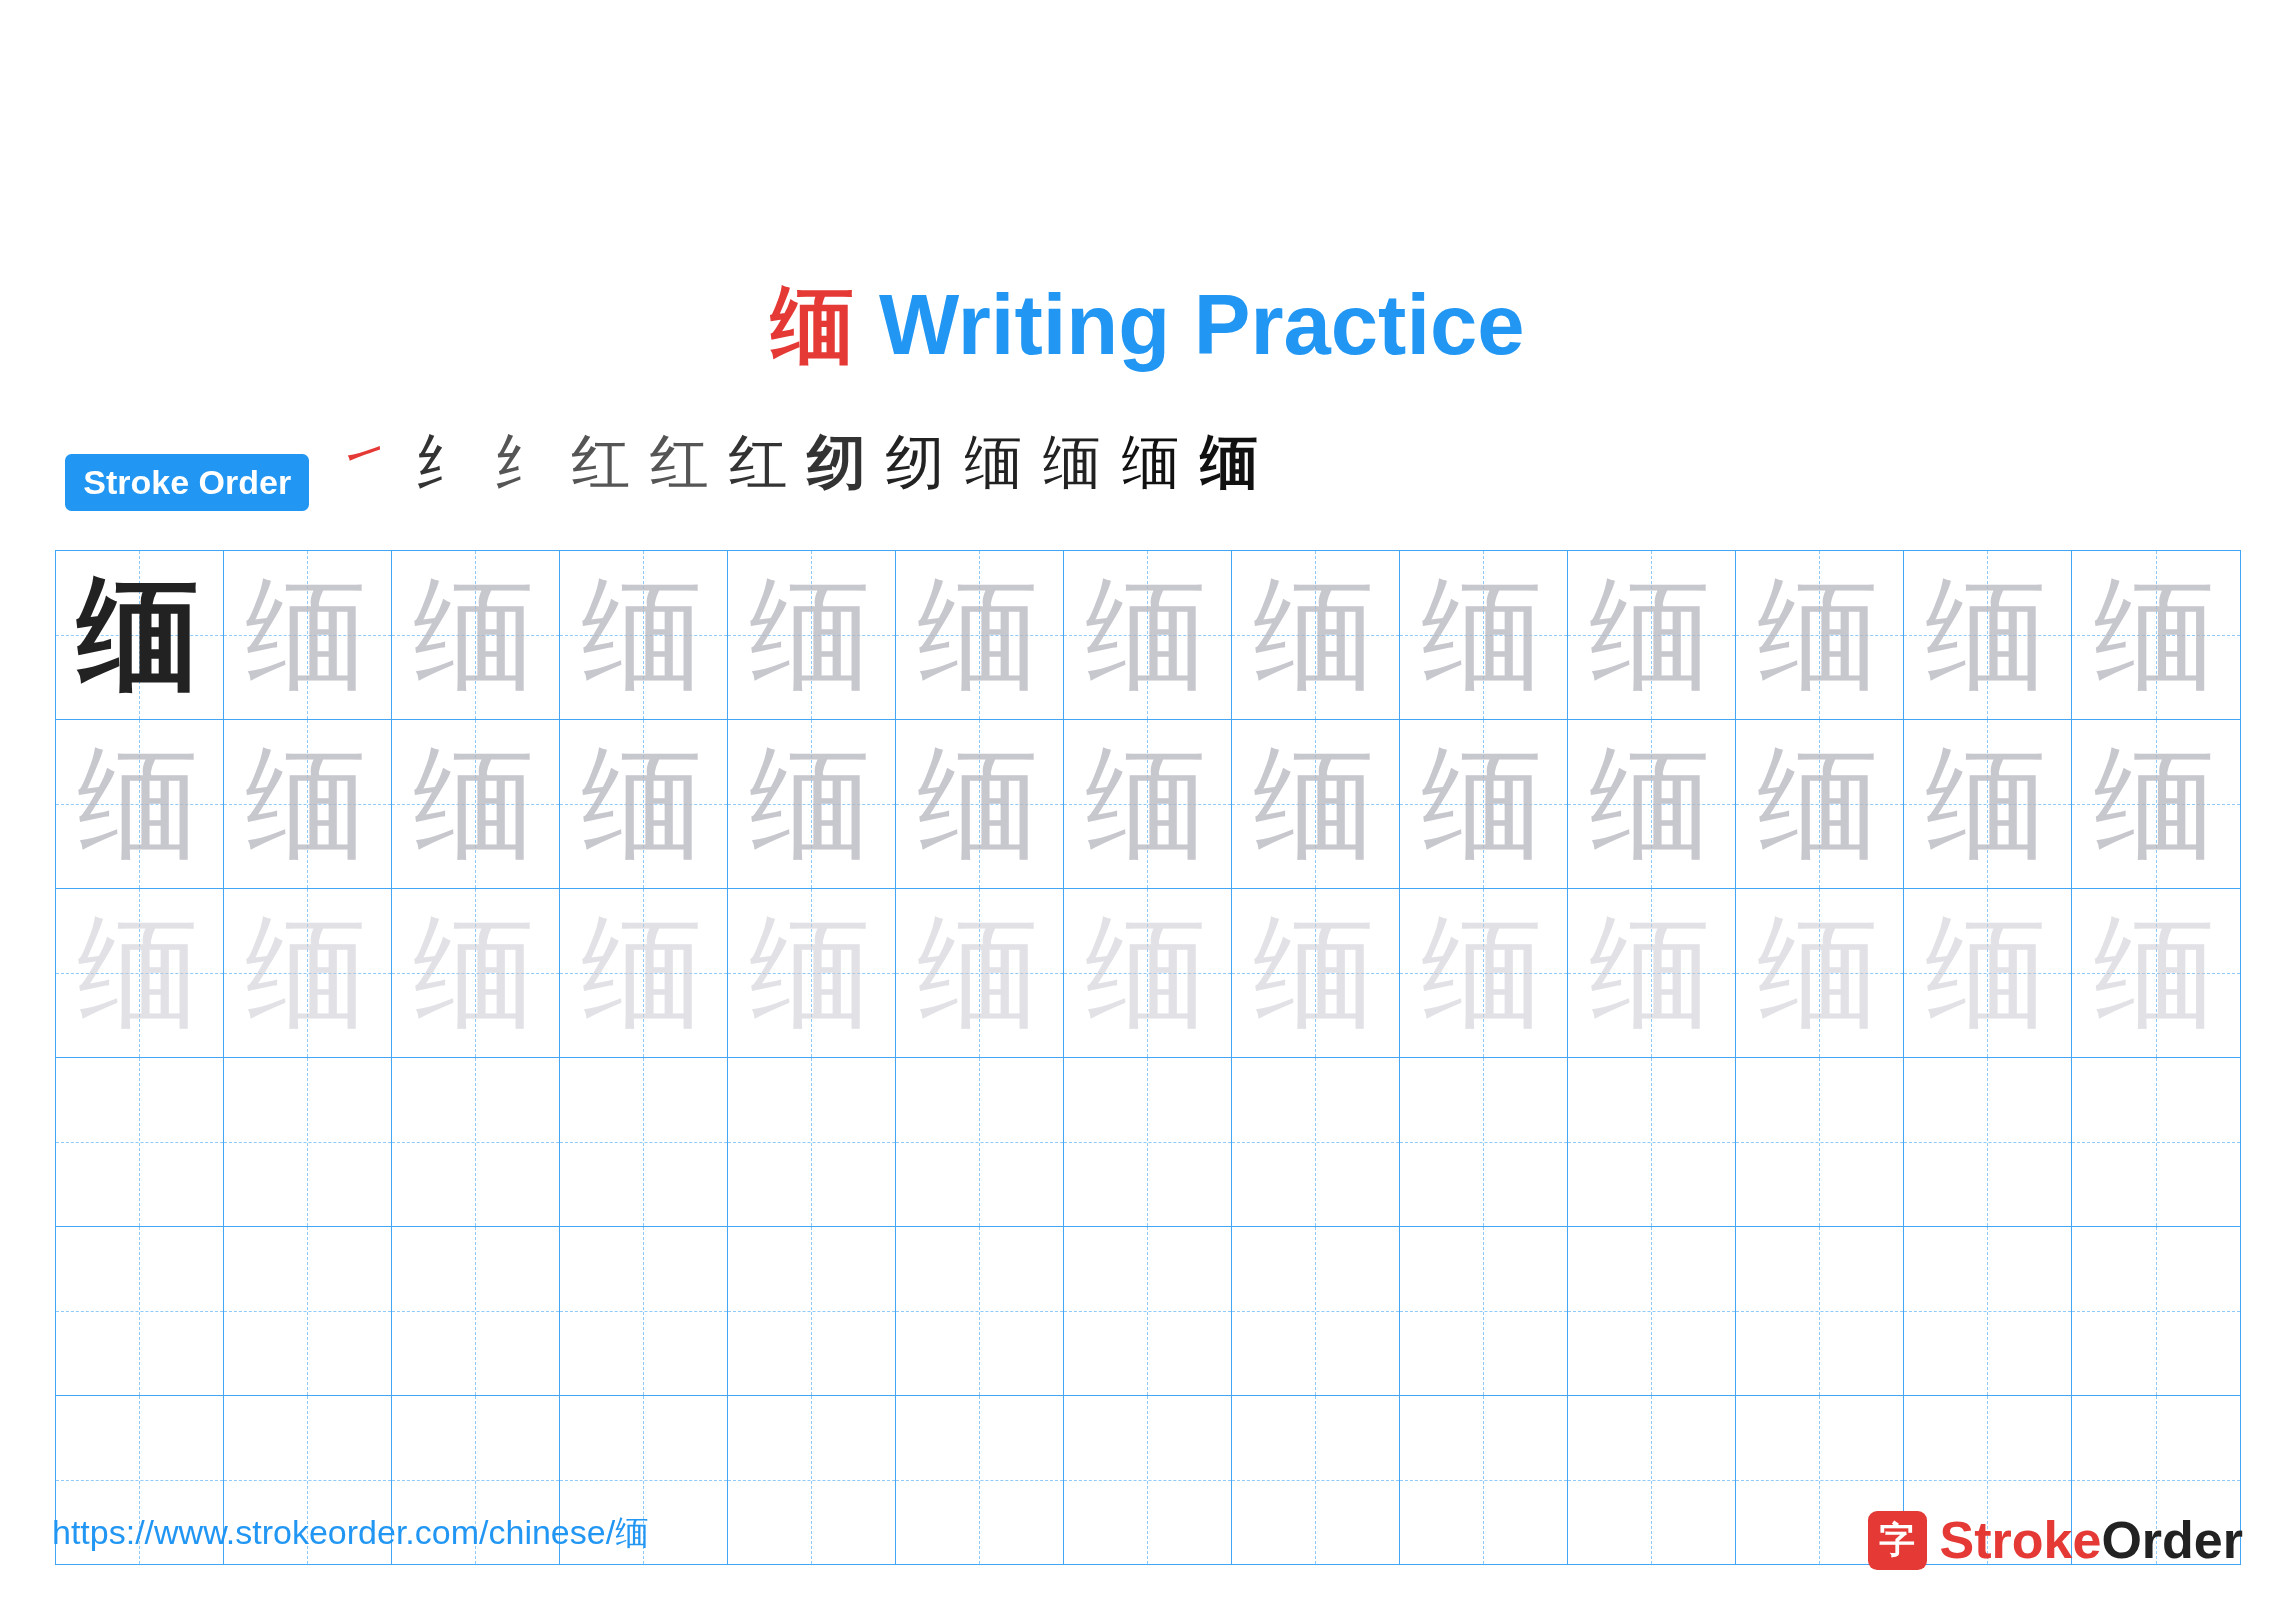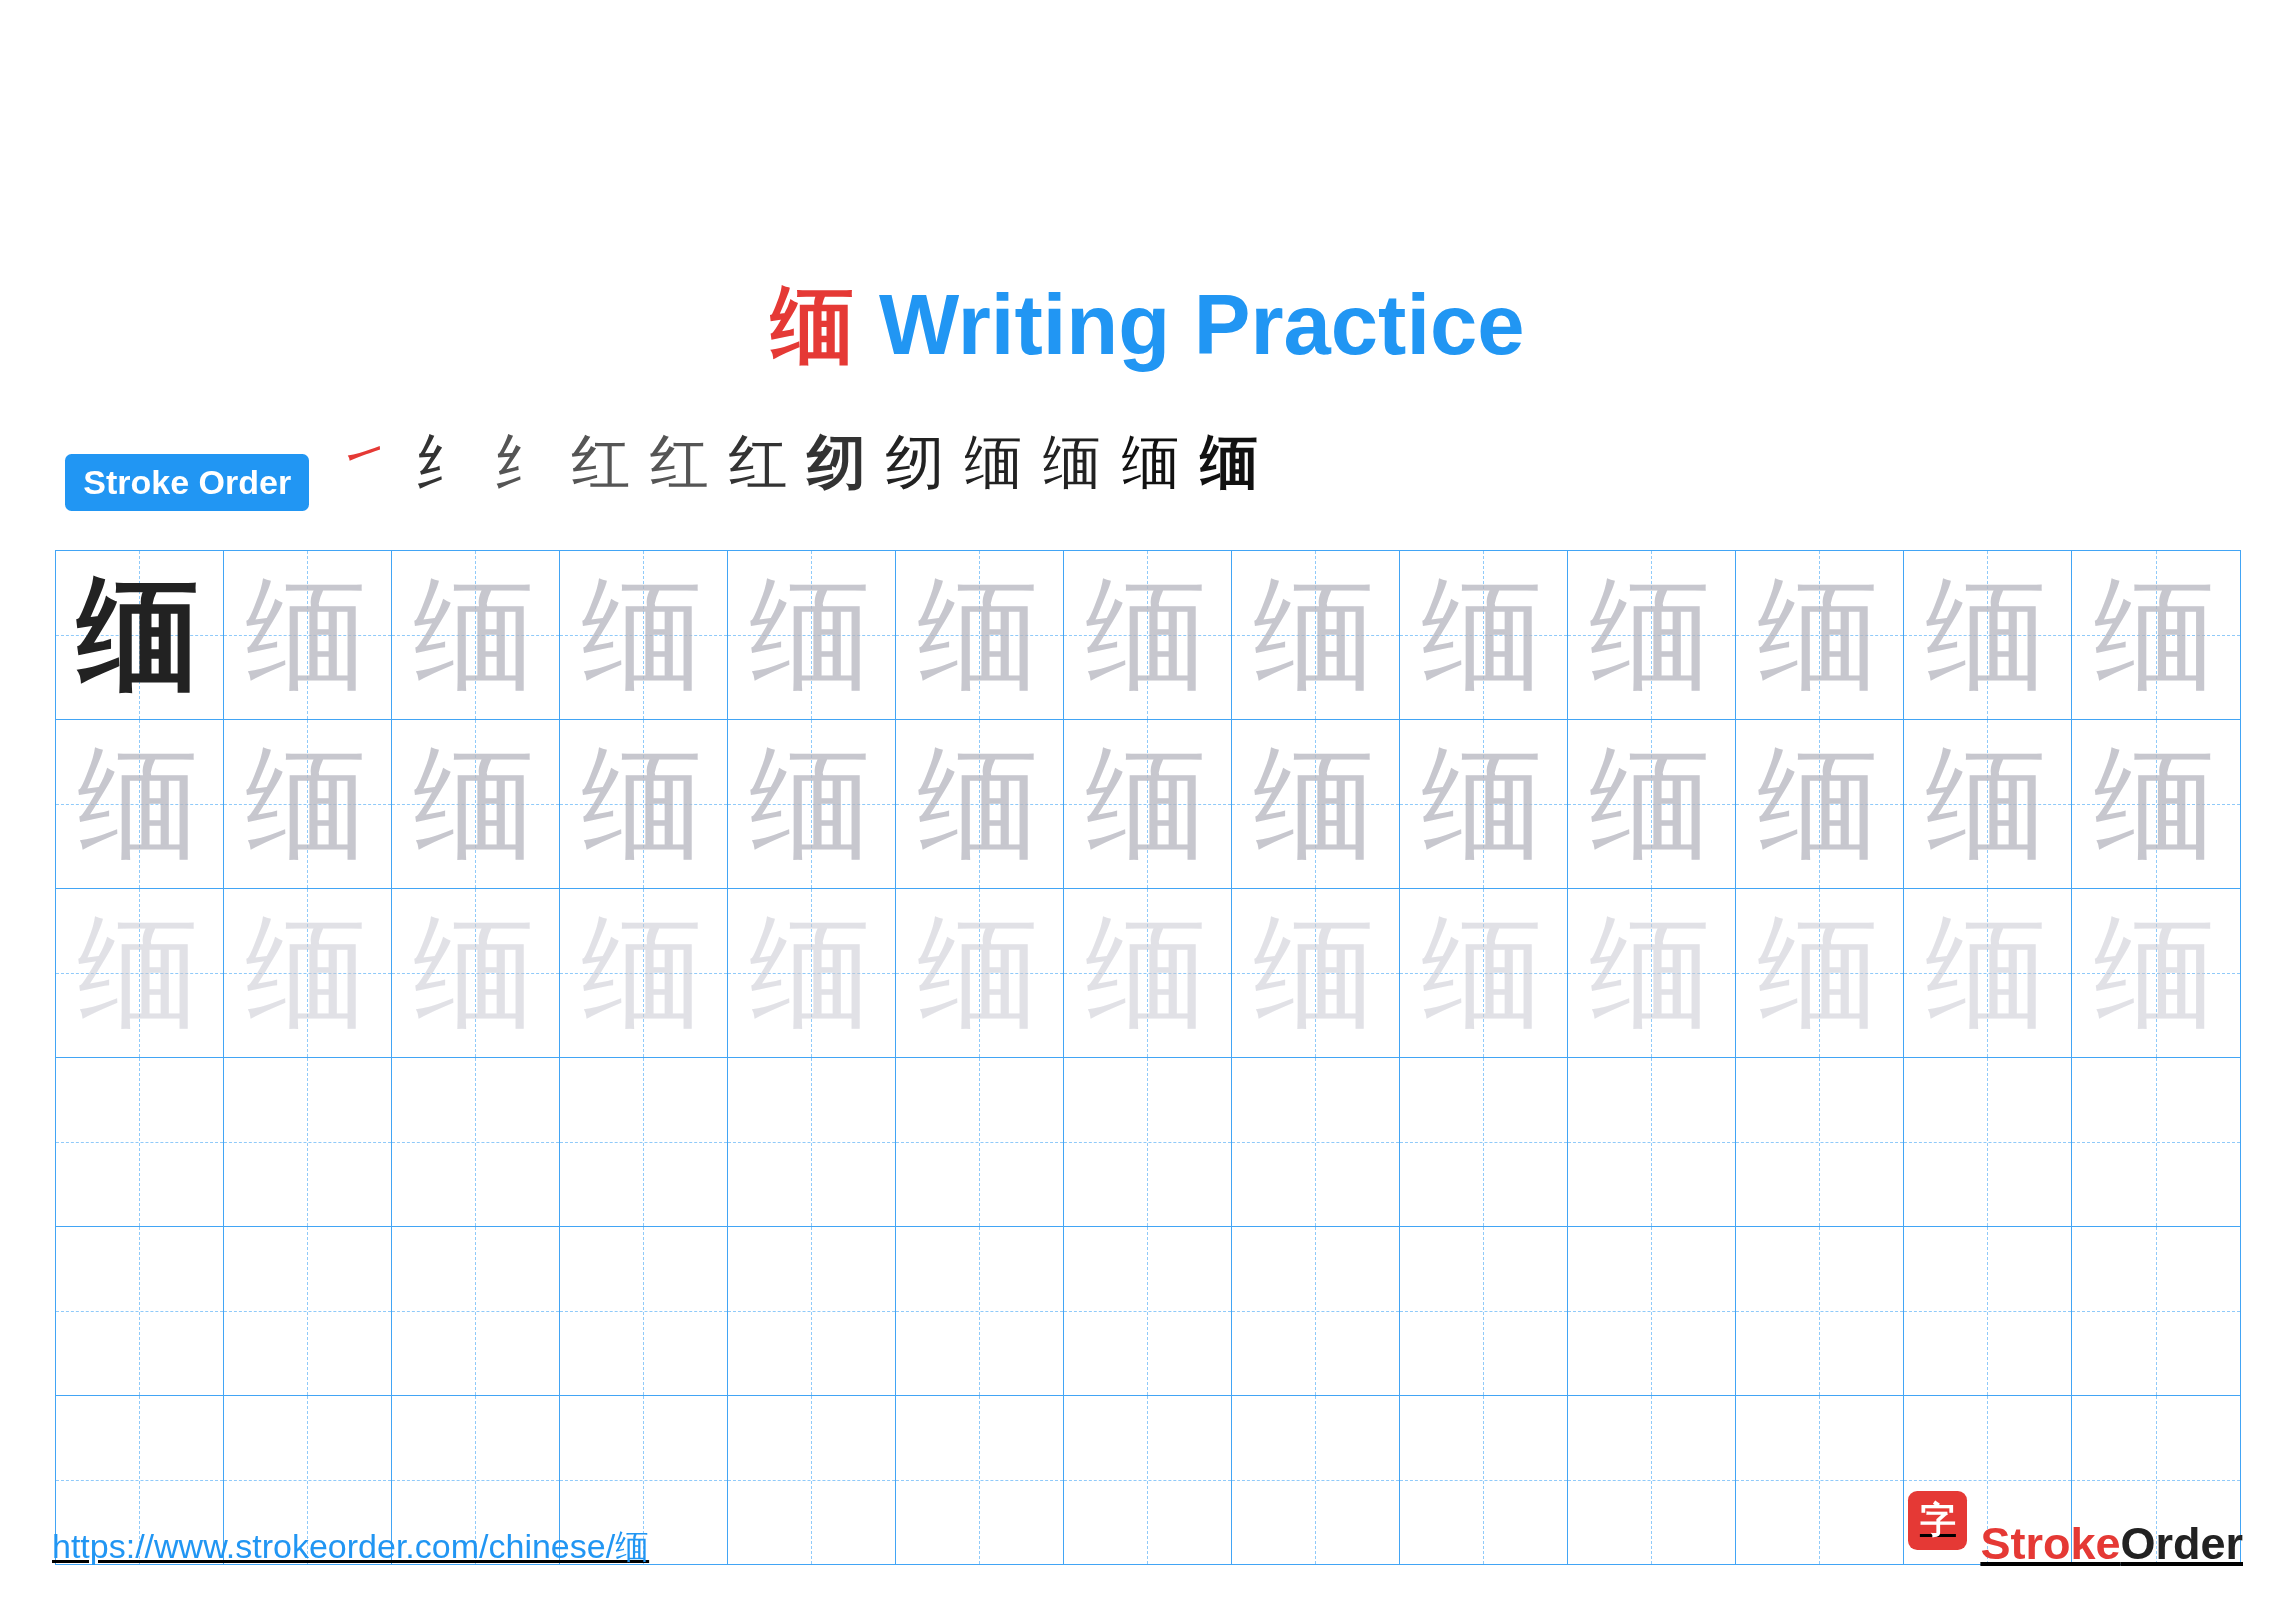--- a/index.html
+++ b/index.html
@@ -140,23 +140,22 @@
       color: rgba(200, 200, 210, 0.55);
     }
 
     
     .footer {
       position: absolute;
       bottom: 52px;
       left: 52px;
       right: 52px;
       display: flex;
-      align-items: flex-end;
+      align-items: flex-start;
       justify-content: space-between;
-      text-decoration: underline;
     }
 
     .footer-url {
       font-size: 34px;
       color: #2196F3;
     }
 
     .footer-logo {
       display: flex;
       align-items: center;
@@ -170,24 +169,23 @@
       border-radius: 9.2px;
       display: flex;
       align-items: center;
       justify-content: center;
       color: white;
       font-size: 36px;
       font-weight: bold;
     }
 
     .logo-text {
-      font-size: 45px;
+      font-size: 52px;
       font-weight: bold;
       color: #222;
-      margin-top: 48px;
     }
 
     .logo-text span {
       color: #e53935;
     }
   </style>
 </head>
 <body>
 
 <div class="page-container">

